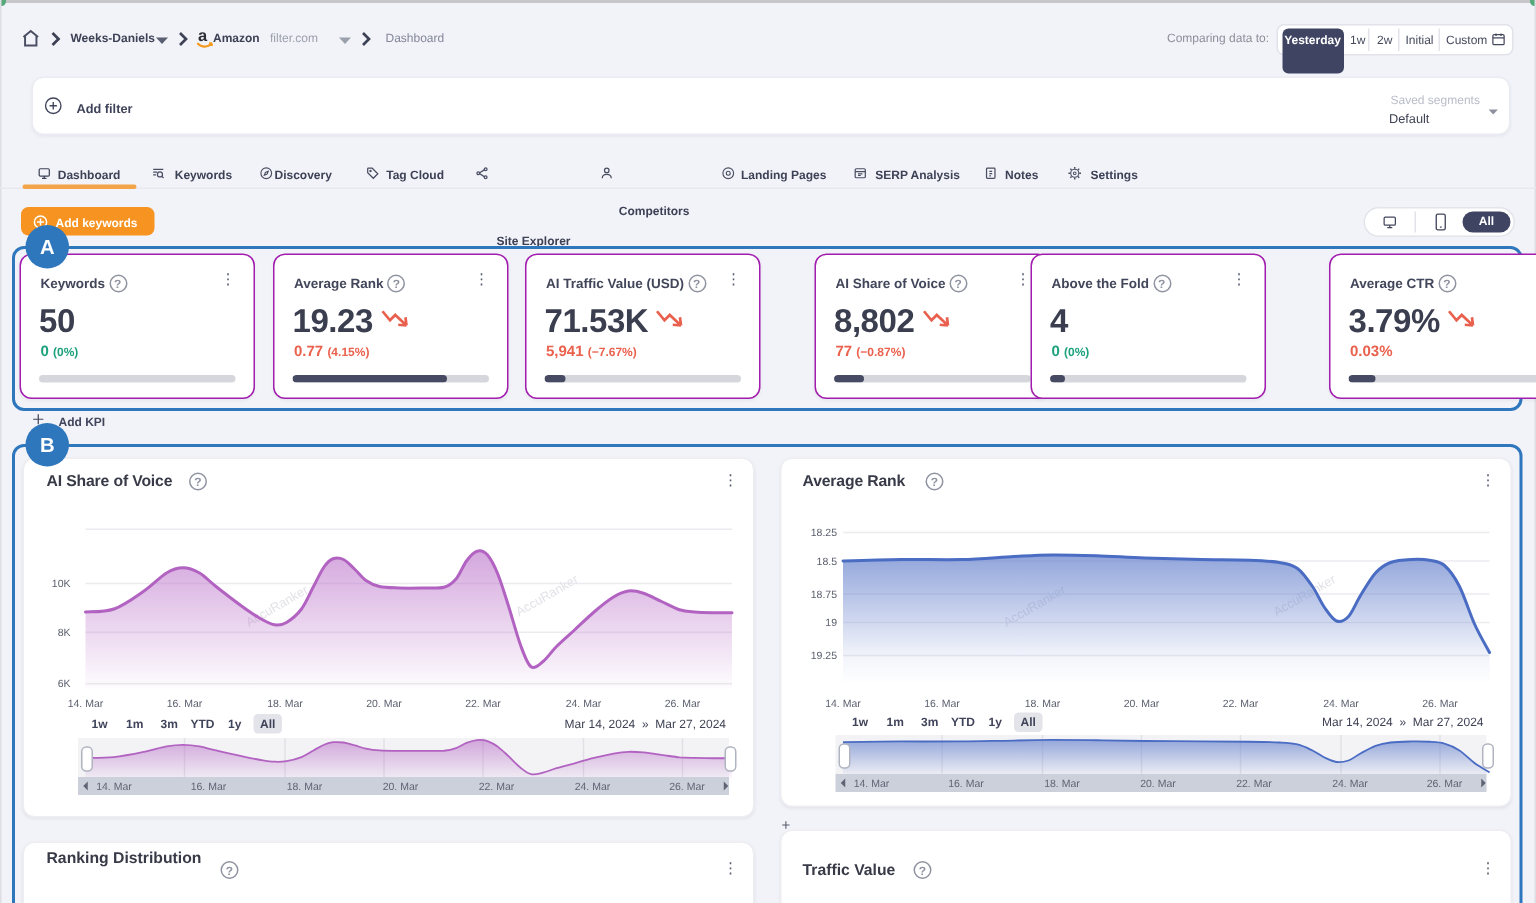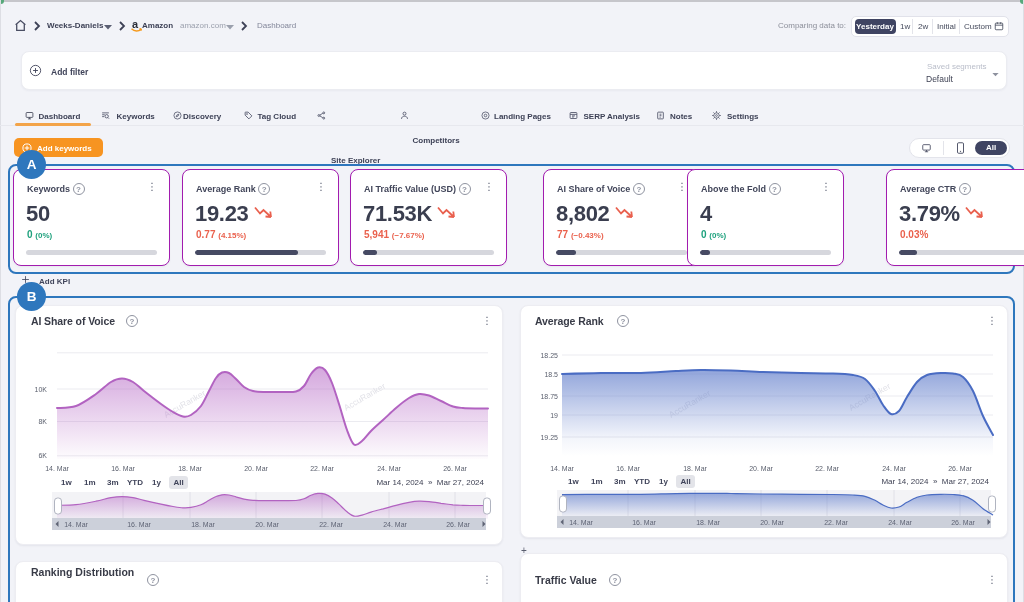--- a/index.html
+++ b/index.html
@@ -46,32 +46,32 @@
     <path d="M0 1 L4 5.4 L8 1 Z"></path>
   </svg>
 <svg class="abs" style="left:118px;top:21px;" width="8" height="10" viewBox="0 0 8 10" fill="none" stroke="#3d4156" stroke-width="1.8">
     <path d="M2 1 L6 5 L2 9"></path>
   </svg>
 <div class="abs" style="left:132px;top:18px;font-size:11px;font-weight:bold;color:#2b2e38;">a</div>
 <svg class="abs" style="left:131px;top:28px;" width="11" height="5" viewBox="0 0 11 5" fill="none" stroke="#f5991c" stroke-width="1.4">
     <path d="M0.5 0.8 C3.5 3.8 7.5 3.8 10.3 0.9 M10.4 0.8 l-2 0.1 M10.4 0.8 l-0.4 1.9"></path>
   </svg>
 <div class="abs dark b" style="left:142px;top:21px;font-size:8px;">Amazon</div>
-<div class="abs" style="left:180px;top:21px;font-size:8px;color:#9ba0ad;">amazon.com</div>
+<div class="abs" style="left:180px;top:21px;font-size:8px;color:#9ba0ad;">filter.com</div>
 <svg class="abs" style="left:226px;top:24px;" width="8" height="6" viewBox="0 0 8 6" fill="#9ba0ad">
     <path d="M0 1 L4 5.4 L8 1 Z"></path>
   </svg>
 <svg class="abs" style="left:240px;top:21px;" width="8" height="10" viewBox="0 0 8 10" fill="none" stroke="#3d4156" stroke-width="1.8">
     <path d="M2 1 L6 5 L2 9"></path>
   </svg>
 <div class="abs" style="left:257px;top:21px;font-size:8px;color:#83879a;">Dashboard</div>
 
 <div class="abs" style="left:778px;top:21px;font-size:8px;color:#8c8f9a;">Comparing data to:</div>
 <div class="abs" style="left:851px;top:16px;width:158px;height:21px;background:#fff;border:1px solid #e1e2ea;border-radius:5px;"></div>
-<div class="abs" style="left:854.5px;top:19px;width:41px;height:15px;background:#3f4462;border-radius:4px;color:#fff;font-size:8px;font-weight:bold;text-align:center;line-height:15px;">Yesterday</div>
+<div class="abs" style="left:854.5px;top:19px;width:41px;height:30px;background:#3f4462;border-radius:4px;color:#fff;font-size:8px;font-weight:bold;text-align:center;line-height:15px;">Yesterday</div>
 <div class="abs" style="left:900px;top:21.5px;font-size:8px;color:#454a5c;">1w</div>
 <div class="abs" style="left:912px;top:19px;width:1px;height:15px;background:#e3e4ea;"></div>
 <div class="abs" style="left:918px;top:21.5px;font-size:8px;color:#454a5c;">2w</div>
 <div class="abs" style="left:932px;top:19px;width:1px;height:15px;background:#e3e4ea;"></div>
 <div class="abs" style="left:937px;top:21.5px;font-size:8px;color:#454a5c;">Initial</div>
 <div class="abs" style="left:959px;top:19px;width:1px;height:15px;background:#e3e4ea;"></div>
 <div class="abs" style="left:964px;top:21.5px;font-size:8px;color:#454a5c;">Custom</div>
 <svg class="abs" style="left:994px;top:21px;" width="10" height="10" viewBox="0 0 24 24" fill="none" stroke="#454a5c" stroke-width="2">
     <rect x="3" y="5" width="18" height="16" rx="2"></rect>
     <path d="M3 10 H21 M8 3 V7 M16 3 V7"></path>
@@ -194,21 +194,21 @@
   <div class="bar">
       <i style="width:11%"></i>
     </div>
 </div>
 <div class="kpi" style="left:543px;">
   <div class="t">AI Share of Voice <span class="qm">?</span></div>
   <div class="menu dots">⋮</div>
   <div class="n">8,802<svg style="margin-left:5px;" width="19" height="13" viewBox="0 0 19 13" fill="none" stroke="#e9604e" stroke-width="1.8">
         <path d="M1 1.5 L6 7.5 L9.5 4 L17 11 M17 11 l-5.5 -0.5 M17 11 l-0.7 -5.5"></path>
       </svg></div>
-  <div class="d red">77 <small>(−0.43%)</small></div>
+  <div class="d red">77 <small>(−0.87%)</small></div>
   <div class="bar">
       <i style="width:15%"></i>
     </div>
 </div>
 <div class="kpi" style="left:687px;">
   <div class="t">Above the Fold <span class="qm">?</span></div>
   <div class="menu dots">⋮</div>
   <div class="n">4</div>
   <div class="d green">0 <small>(0%)</small></div>
   <div class="bar">

